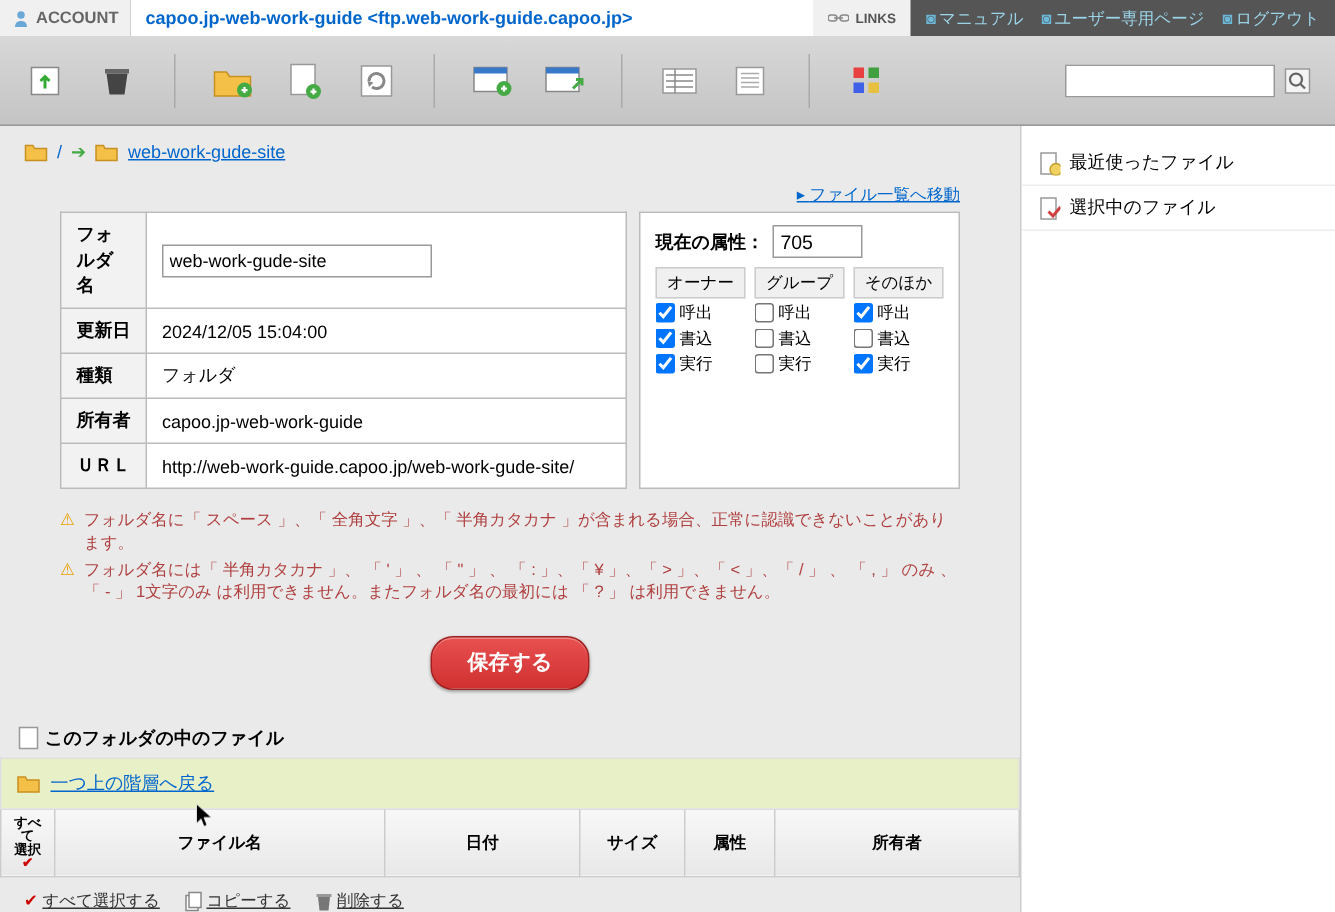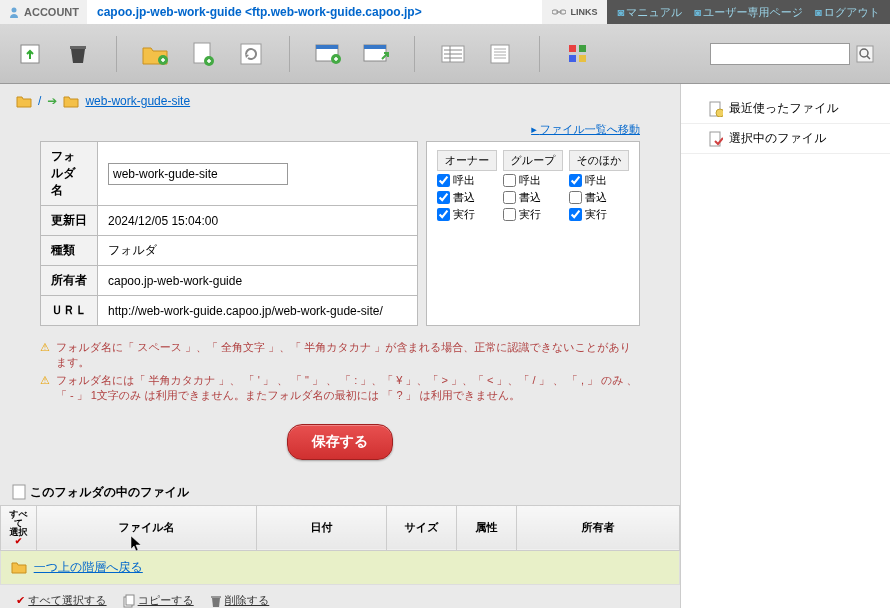--- a/index.html
+++ b/index.html
@@ -40,21 +40,21 @@
 .save-row { text-align: center; padding: 14px 0 20px 0; }
 .save-btn { background: linear-gradient(#e85050, #d03030); color: #fff; border: 1px solid #a02020; padding: 8px 24px; font-size: 14px; font-weight: bold; border-radius: 15px; cursor: pointer; box-shadow: inset 0 1px 0 rgba(255,255,255,0.3), 0 1px 2px rgba(0,0,0,0.3); }
 .folder-files-hdr { display: flex; align-items: center; gap: 4px; padding: 4px 12px; font-weight: bold; font-size: 12px; }
 .file-table { width: 100%; border-collapse: collapse; background: #fff; }
 .file-table th { background: linear-gradient(#f8f8f8,#e8e8e8); border: 1px solid #ccc; padding: 4px 6px; font-size: 11px; font-weight: bold; }
 .file-table td { border: 1px solid #ddd; padding: 8px 10px; font-size: 12px; background: #e8f0c8; }
 .file-table a { color: #0066cc; text-decoration: underline; }
 .bottom-actions { padding: 8px 16px; display: flex; gap: 16px; font-size: 11px; align-items: center; }
 .bottom-actions a { color: #333; text-decoration: underline; }
 .sidebar { width: 210px; background: #fff; border-left: 1px solid #ccc; padding: 10px 0; }
-.side-item { padding: 6px 28px; display: flex; align-items: center; gap: 6px; font-size: 12px; border-bottom: 1px solid #eee; }
+.side-item { padding: 6px 12px; display: flex; align-items: center; gap: 6px; font-size: 12px; border-bottom: 1px solid #eee; }
 svg { display: block; }
 .chk { width:10px; color:#c00; }
 .cursor { position: absolute; left: 130px; top: 535px; pointer-events:none; }
 </style>
 </head>
 <body>
 
 <div class="topbar">
   <div class="account-tab">
     <svg width="12" height="12" viewBox="0 0 12 12">
@@ -208,20 +208,24 @@
             <td>capoo.jp-web-work-guide</td>
             </tr>
         <tr>
               <td class="lbl">ＵＲＬ</td>
             <td style="min-width:320px">http://web-work-guide.capoo.jp/web-work-gude-site/</td>
             </tr>
       </tbody>
         </table>
 
       <div class="attr-box">
+        <div class="attr-header">
+          <span style="font-weight:bold">現在の属性：</span>
+          <input type="text" value="705" style="">
+        </div>
         <div class="attr-grid">
           <div class="col-hdr">オーナー</div>
           <div class="col-hdr">グループ</div>
           <div class="col-hdr">そのほか</div>
           <label class="attr-cell">
               <input type="checkbox" checked="" style="">
               <span>呼出</span>
             </label>
           <label class="attr-cell">
               <input type="checkbox" style="">
@@ -277,35 +281,35 @@
     <div class="folder-files-hdr">
       <svg width="14" height="16">
           <rect x="1" y="1" width="12" height="14" fill="#fff" stroke="#999"></rect>
         </svg>
       <span>このフォルダの中のファイル</span>
     </div>
 
     <table class="file-table">
       <tbody>
           <tr>
+        <td colspan="6">
+          <svg width="16" height="14" style="display:inline;vertical-align:middle">
+                <path d="M1 3h5l1 2h8v8H1z" fill="#f4c048" stroke="#c89020"></path>
+              </svg>
+          &nbsp;<a href="#">一つ上の階層へ戻る</a>
+        </td>
+      </tr>
+      <tr>
         <th style="width:36px;white-space:pre-line;font-size:9px;line-height:1"><span>すべて
 選択</span><br><span class="chk">✔</span></th>
         <th style="width:220px">ファイル名</th>
         <th style="width:130px">日付</th>
         <th style="width:70px">サイズ</th>
         <th style="width:60px">属性</th>
         <th>所有者</th>
-      </tr>
-      <tr>
-        <td colspan="6">
-          <svg width="16" height="14" style="display:inline;vertical-align:middle">
-                <path d="M1 3h5l1 2h8v8H1z" fill="#f4c048" stroke="#c89020"></path>
-              </svg>
-          &nbsp;<a href="#">一つ上の階層へ戻る</a>
-        </td>
       </tr>
     </tbody>
       </table>
 
     <div class="bottom-actions">
       <span><span style="color:#c00">✔</span> <a href="#">すべて選択する</a></span>
       <span><svg width="12" height="14" style="display:inline;vertical-align:middle">
             <rect x="1" y="3" width="8" height="10" fill="#fff" stroke="#888"></rect>
             <rect x="3" y="1" width="8" height="10" fill="#fff" stroke="#888"></rect>
           </svg> <a href="#">コピーする</a></span>

